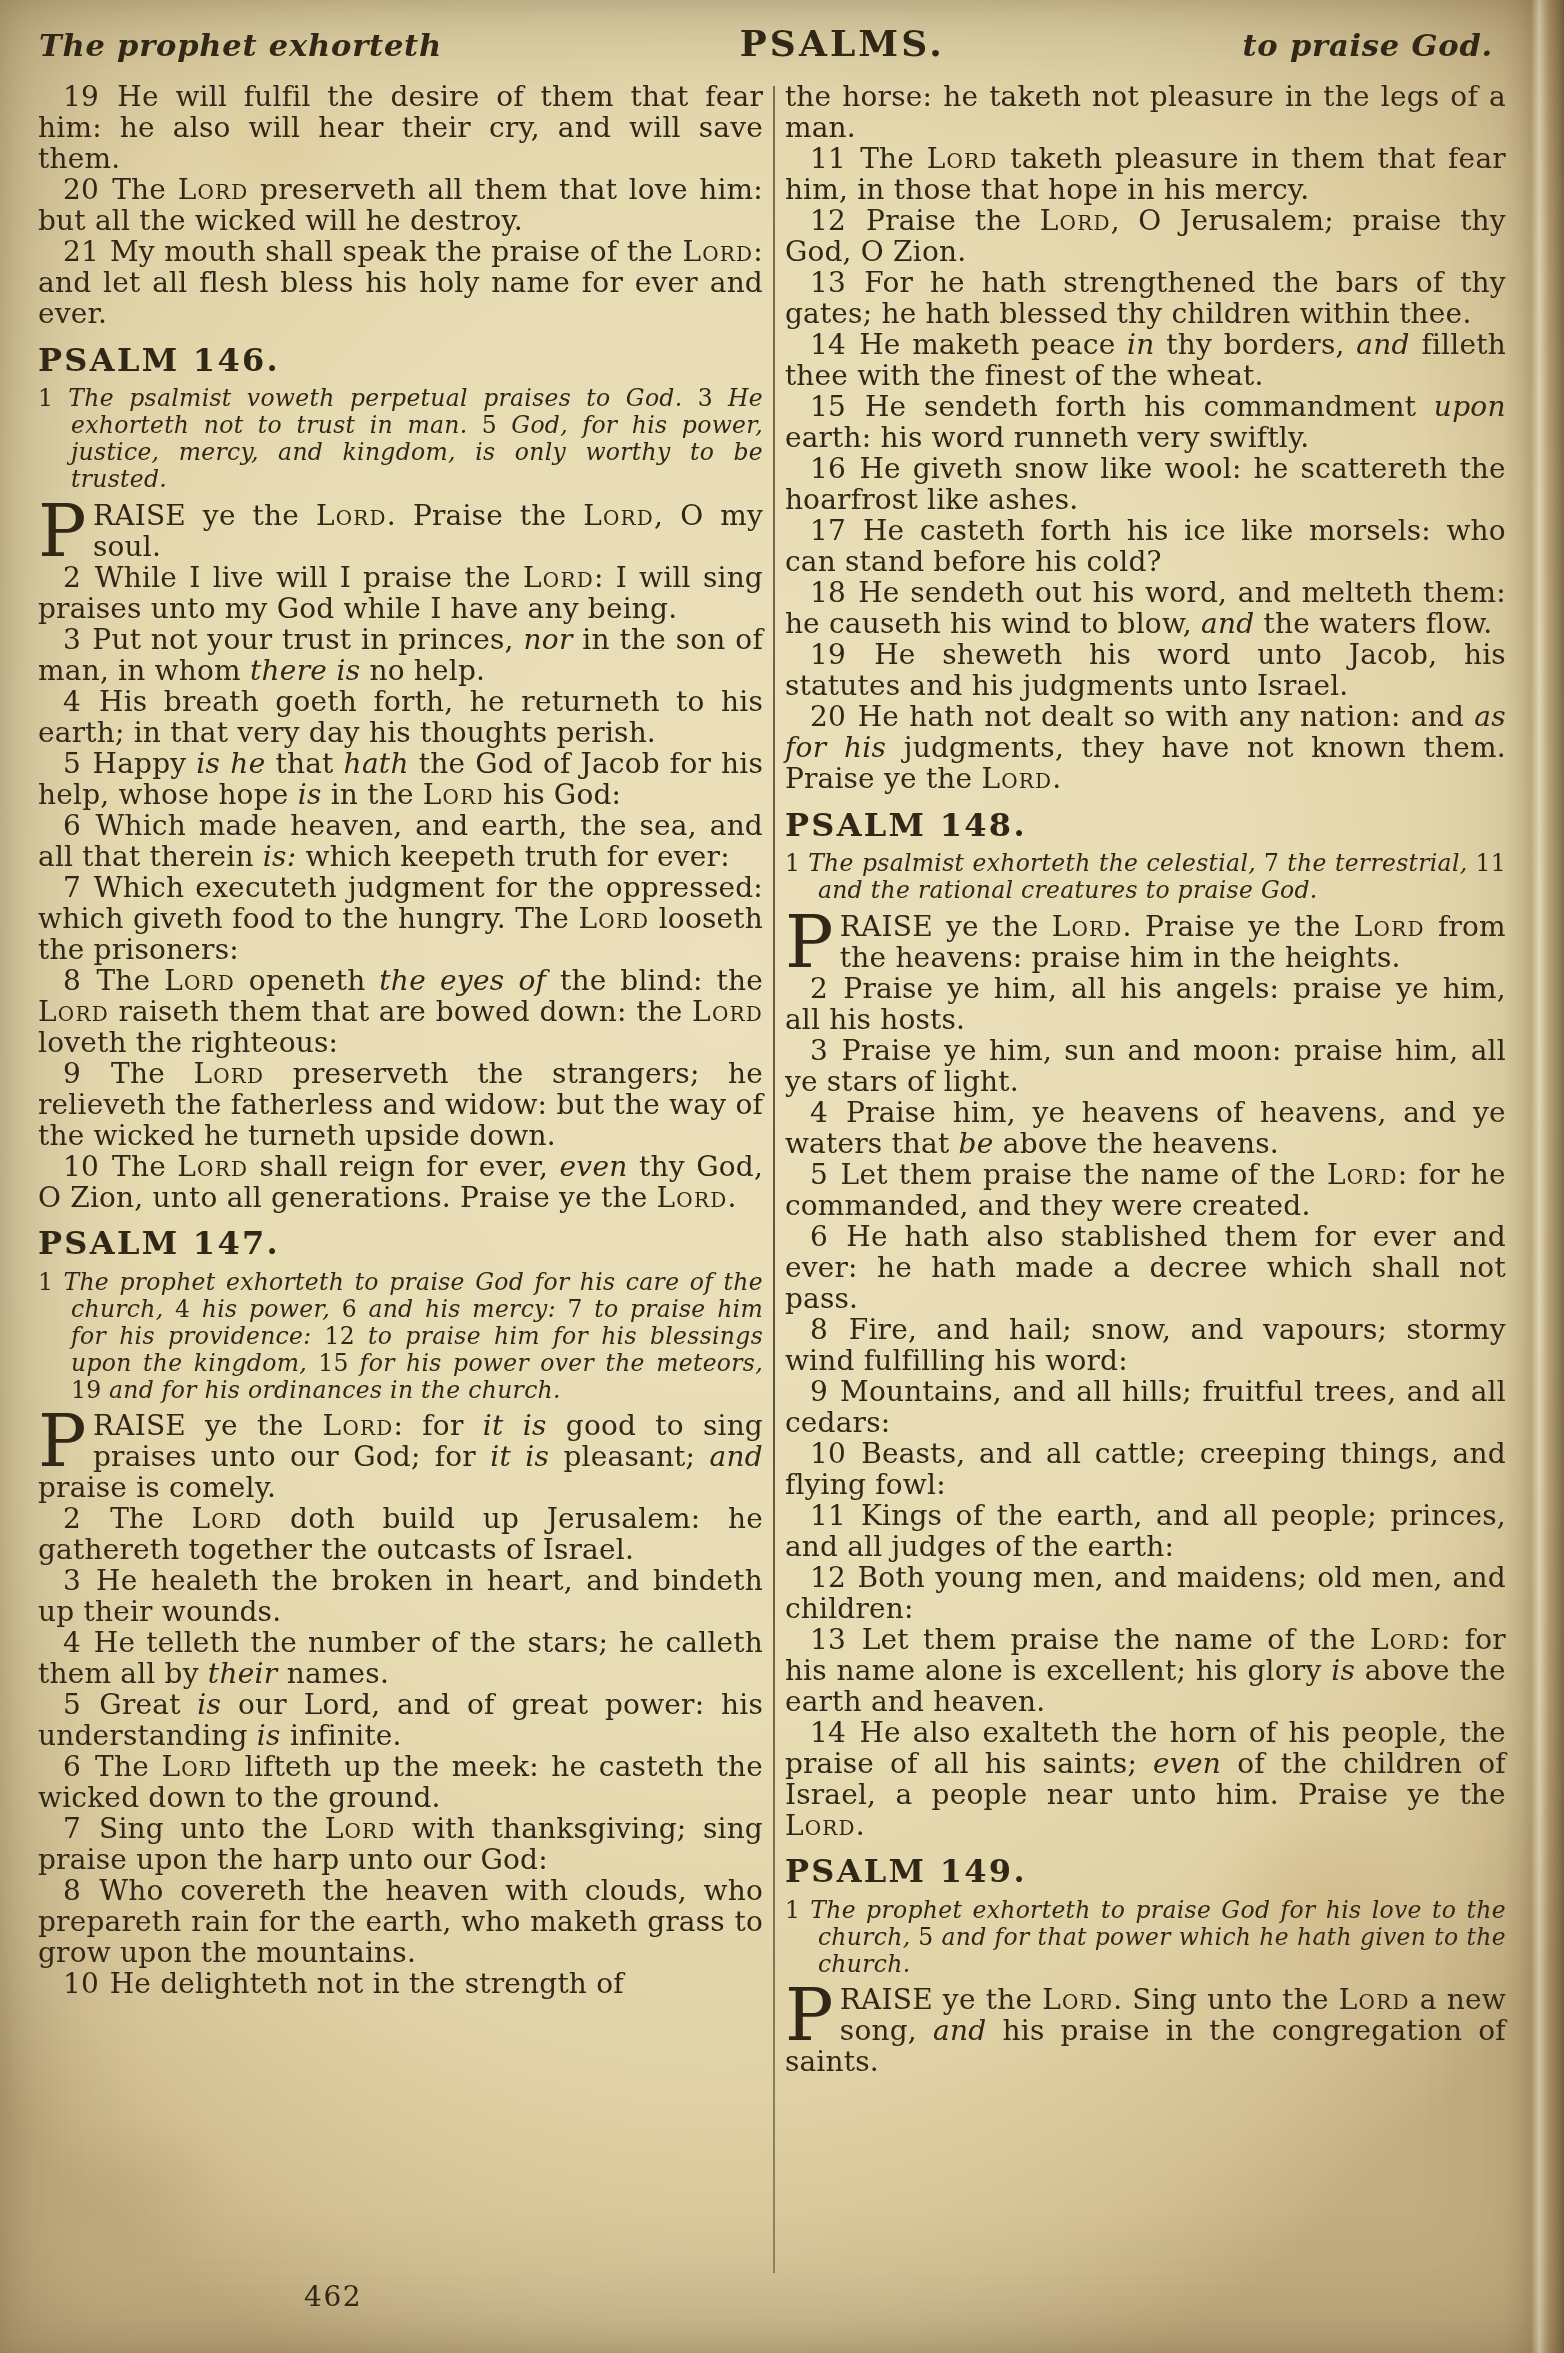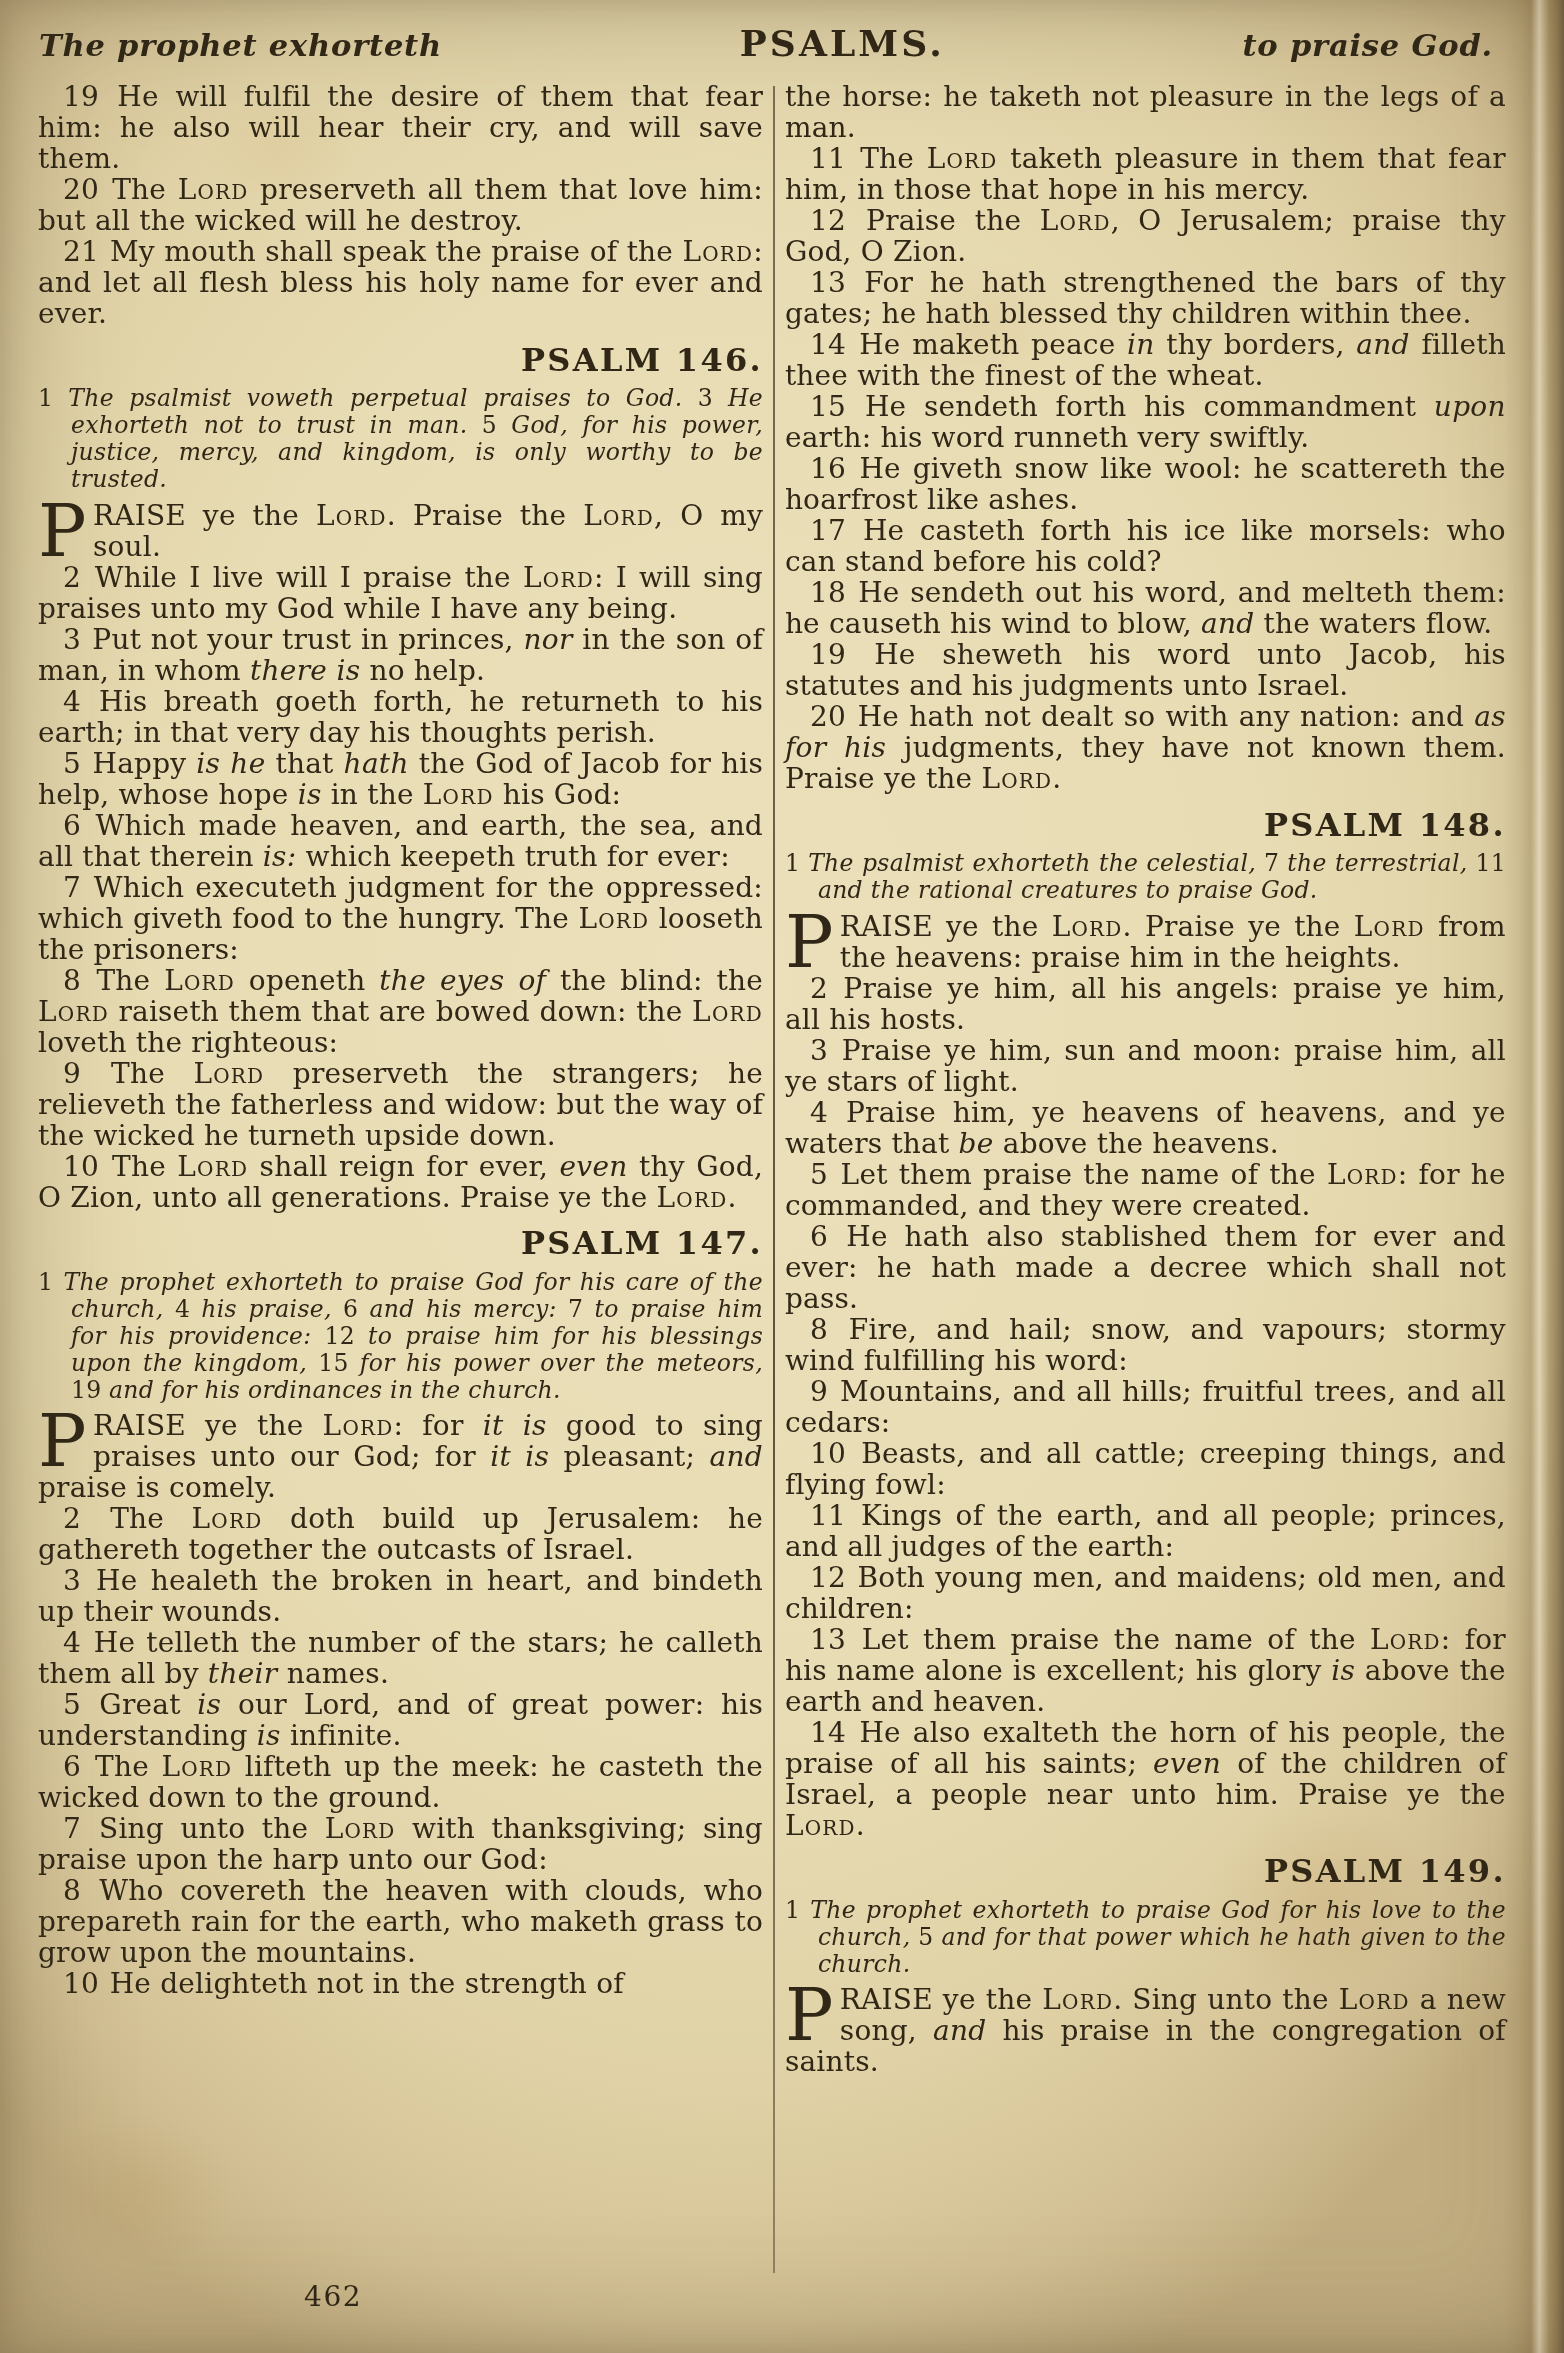--- a/index.html
+++ b/index.html
@@ -58,21 +58,21 @@
   .verse.cont{text-indent:0;}
   .verse.dc{text-indent:0;}
   .vnum{padding-right:1.6px;}
   .dropcap{
     float:left;font-size:72px;line-height:56px;
     margin:3.1px 6.3px 0 0;
   }
   .sc{font-variant:small-caps;letter-spacing:1.2px;}
 
   .psalm-heading{
-    text-align:right;font-weight:700;font-size:32px;line-height:36px;
+    text-align:left;font-weight:700;font-size:32px;line-height:36px;
     letter-spacing:2.3px;margin:12.5px 0 7.8px;
   }
   .summary{
     margin:0 0 6.3px;font-size:23.5px;line-height:27px;
     padding-left:33px;text-indent:-33px;text-align:justify;
     letter-spacing:0.2px;
   }
   .summary i, .verse i{letter-spacing:0.3px;}
 
   .page-number{
@@ -106,21 +106,21 @@
         <p class="verse"><span class="vnum">2</span> While I live will I praise the <span class="sc">Lord</span>: I will sing praises unto my God while I have any being.</p>
         <p class="verse"><span class="vnum">3</span> Put not your trust in princes, <i>nor</i> in the son of man, in whom <i>there is</i> no help.</p>
         <p class="verse"><span class="vnum">4</span> His breath goeth forth, he returneth to his earth; in that very day his thoughts perish.</p>
         <p class="verse"><span class="vnum">5</span> Happy <i>is he</i> that <i>hath</i> the God of Jacob for his help, whose hope <i>is</i> in the <span class="sc">Lord</span> his God:</p>
         <p class="verse"><span class="vnum">6</span> Which made heaven, and earth, the sea, and all that therein <i>is:</i> which keepeth truth for ever:</p>
         <p class="verse"><span class="vnum">7</span> Which executeth judgment for the oppressed: which giveth food to the hungry. The <span class="sc">Lord</span> looseth the prisoners:</p>
         <p class="verse"><span class="vnum">8</span> The <span class="sc">Lord</span> openeth <i>the eyes of</i> the blind: the <span class="sc">Lord</span> raiseth them that are bowed down: the <span class="sc">Lord</span> loveth the righteous:</p>
         <p class="verse"><span class="vnum">9</span> The <span class="sc">Lord</span> preserveth the strangers; he relieveth the fatherless and widow: but the way of the wicked he turneth upside down.</p>
         <p class="verse"><span class="vnum">10</span> The <span class="sc">Lord</span> shall reign for ever, <i>even</i> thy God, O Zion, unto all generations. Praise ye the <span class="sc">Lord</span>.</p>
         <div class="psalm-heading">PSALM 147.</div>
-        <p class="summary">1 <i>The prophet exhorteth to praise God for his care of the church,</i> 4 <i>his praise,</i> 6 <i>and his mercy:</i> 7 <i>to praise him for his providence:</i> 12 <i>to praise him for his blessings upon the kingdom,</i> 15 <i>for his power over the meteors,</i> 19 <i>and for his ordinances in the church.</i></p>
+        <p class="summary">1 <i>The prophet exhorteth to praise God for his care of the church,</i> 4 <i>his power,</i> 6 <i>and his mercy:</i> 7 <i>to praise him for his providence:</i> 12 <i>to praise him for his blessings upon the kingdom,</i> 15 <i>for his power over the meteors,</i> 19 <i>and for his ordinances in the church.</i></p>
         <p class="verse dc"><span class="dropcap">P</span>RAISE ye the <span class="sc">Lord</span>: for <i>it is</i> good to sing praises unto our God; for <i>it is</i> pleasant; <i>and</i> praise is comely.</p>
         <p class="verse"><span class="vnum">2</span> The <span class="sc">Lord</span> doth build up Jerusalem: he gathereth together the outcasts of Israel.</p>
         <p class="verse"><span class="vnum">3</span> He healeth the broken in heart, and bindeth up their wounds.</p>
         <p class="verse"><span class="vnum">4</span> He telleth the number of the stars; he calleth them all by <i>their</i> names.</p>
         <p class="verse"><span class="vnum">5</span> Great <i>is</i> our Lord, and of great power: his understanding <i>is</i> infinite.</p>
         <p class="verse"><span class="vnum">6</span> The <span class="sc">Lord</span> lifteth up the meek: he casteth the wicked down to the ground.</p>
         <p class="verse"><span class="vnum">7</span> Sing unto the <span class="sc">Lord</span> with thanksgiving; sing praise upon the harp unto our God:</p>
         <p class="verse"><span class="vnum">8</span> Who covereth the heaven with clouds, who prepareth rain for the earth, who maketh grass to grow upon the mountains.</p>
         <p class="verse"><span class="vnum">10</span> He delighteth not in the strength of</p>
       </div>

